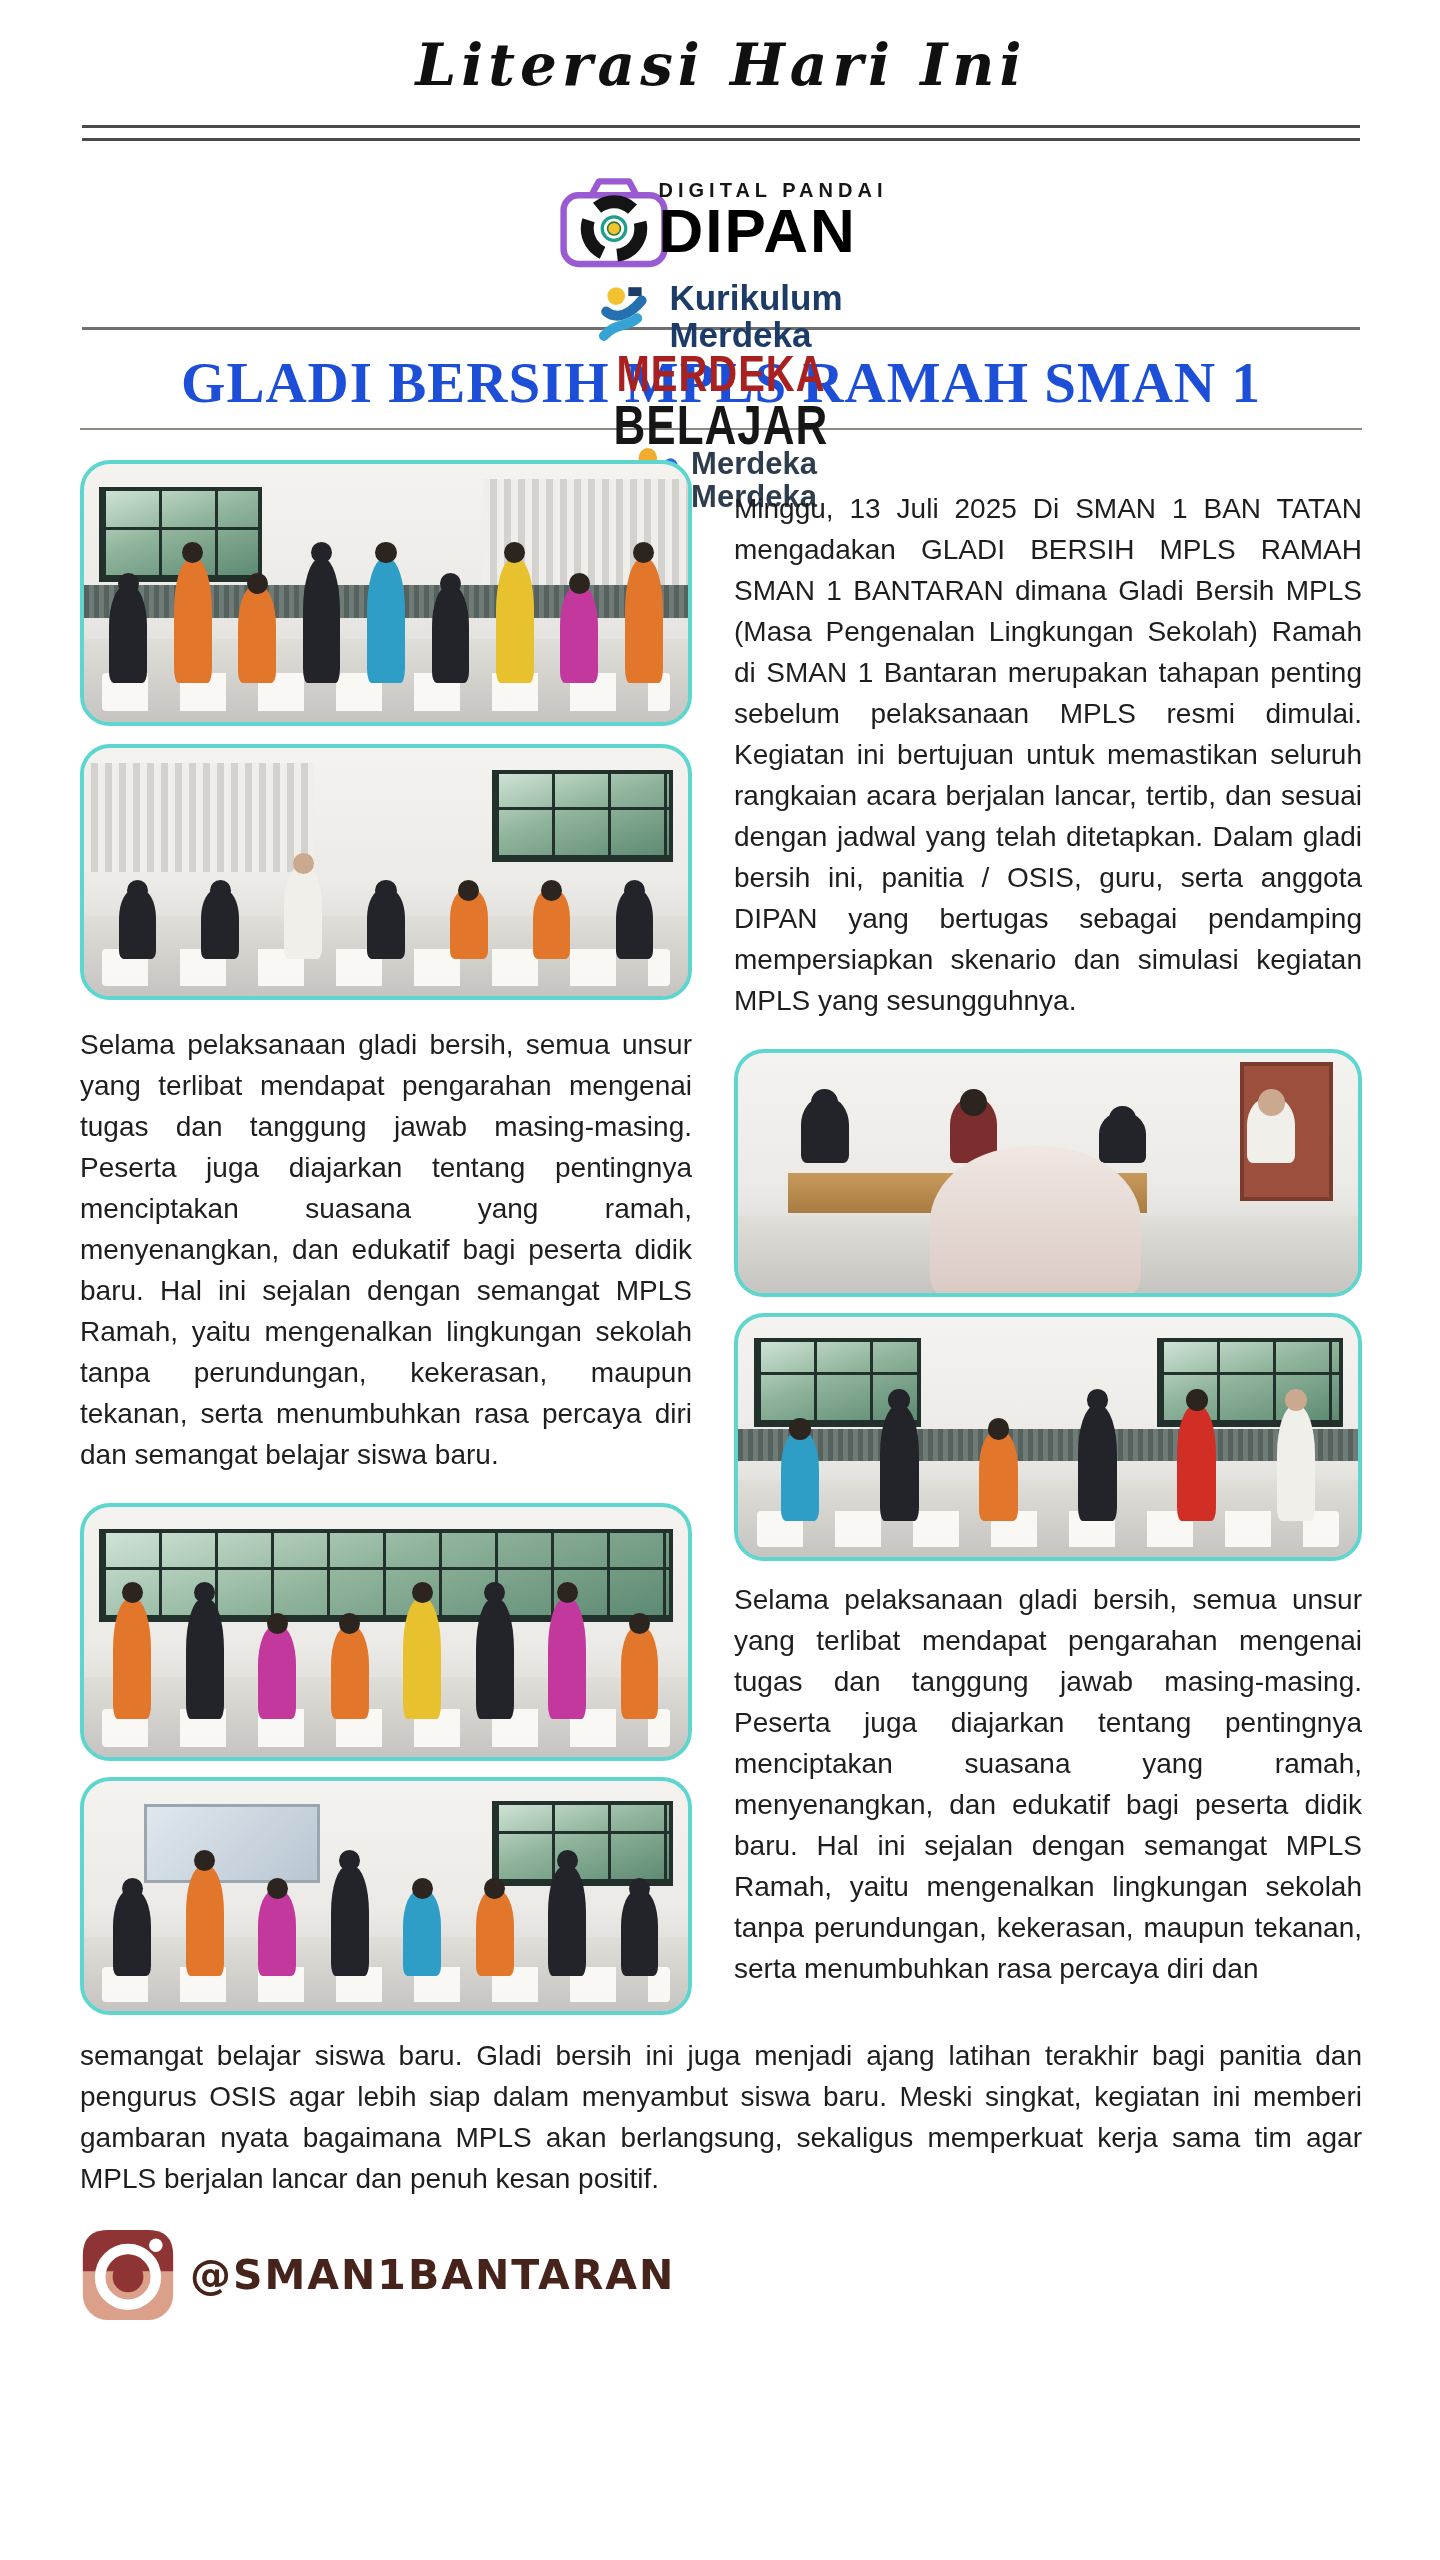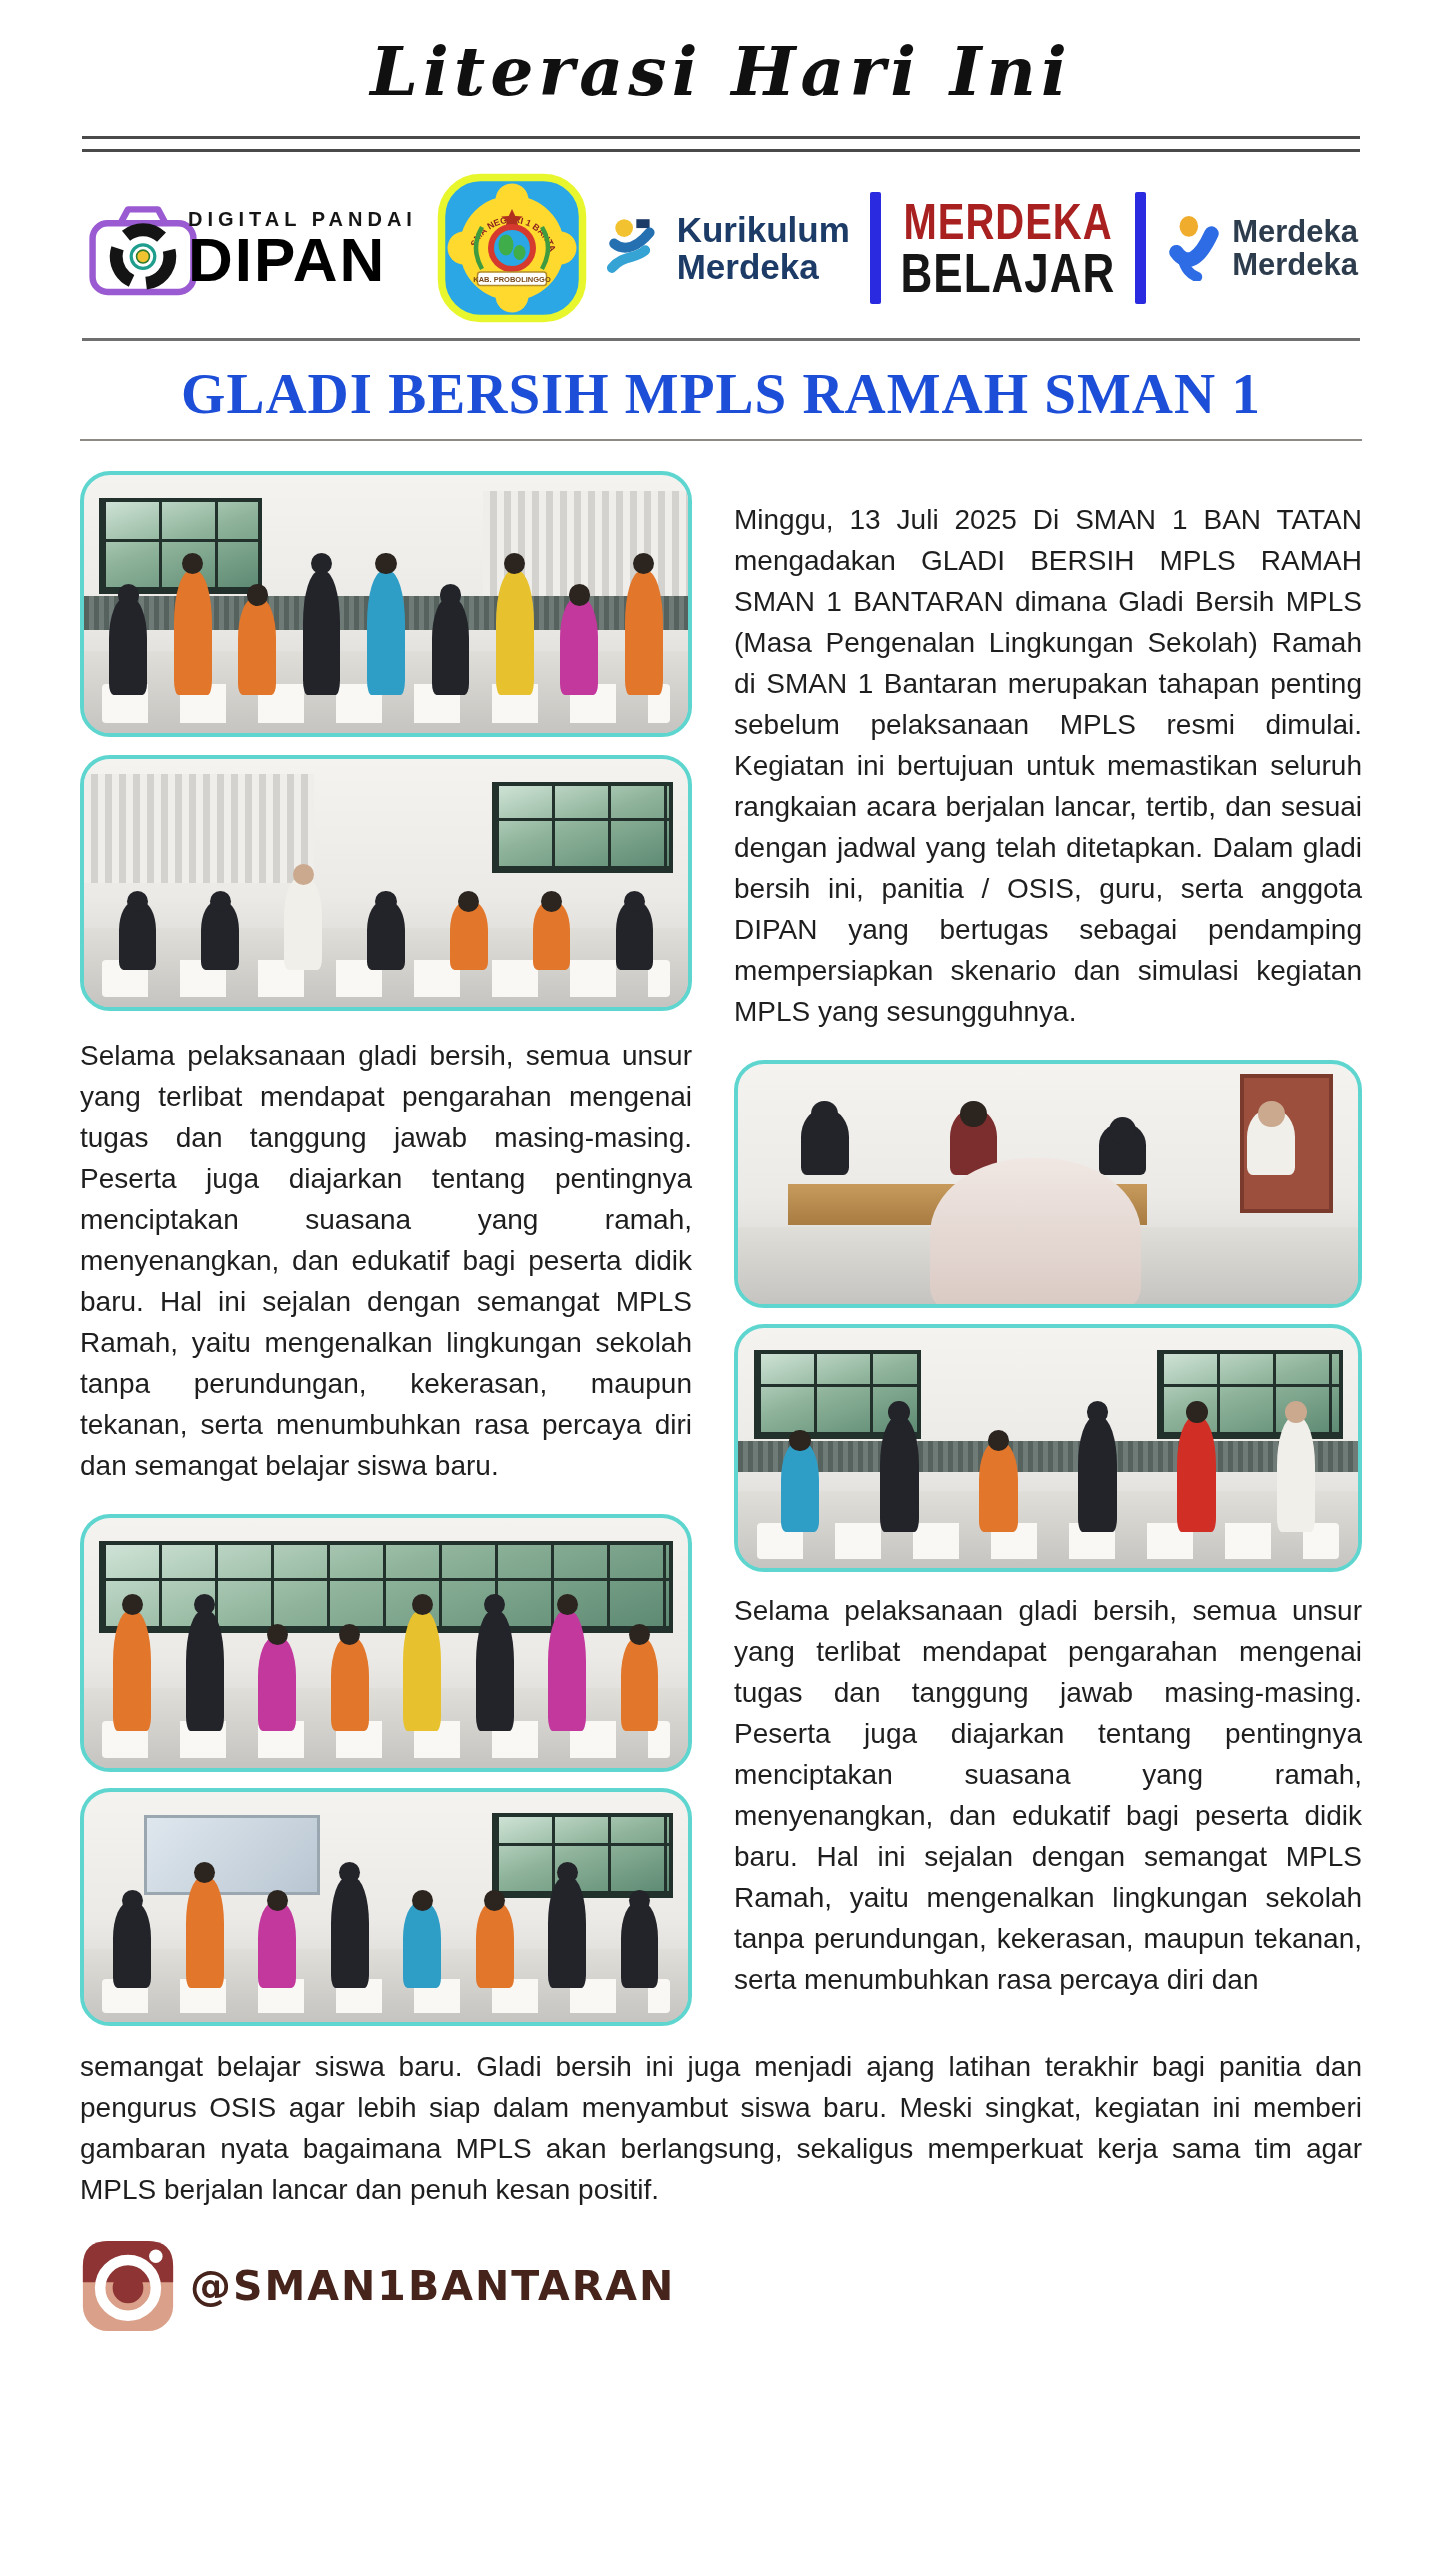--- a/index.html
+++ b/index.html
@@ -1,27 +1,27 @@
 <!DOCTYPE html>
 <html><head>
 <meta charset="utf-8">
 <style>
   html,body{margin:0;padding:0;background:#ffffff;}
   body{width:1440px;height:2560px;overflow:hidden;font-family:"Liberation Sans",sans-serif;color:#1f1f1f;}
   .page{box-sizing:border-box;width:1440px;padding:26px 78px 0 80px;}
 
   
   .script-title{text-align:center;font-family:"DejaVu Serif",serif;font-style:italic;font-weight:bold;
-    font-size:68px;letter-spacing:5px;color:#101010;margin:6px 0 26px 0;line-height:1.15;}
+    font-size:58px;letter-spacing:5px;color:#101010;margin:6px 0 26px 0;line-height:1.15;}
   .double-rule{height:16px;border-top:3px solid #4a4a4a;border-bottom:3px solid #4a4a4a;box-sizing:border-box;margin:0 2px;}
   .single-rule{border-top:3px solid #6f6f6f;margin:14px 2px 0 2px;}
   .thin-rule{border-top:2px solid #8d8a84;margin:6px 0 0 0;}
 
   
-  .logo-bar{display:flex;align-items:center;justify-content:space-between;height:152px;margin:20px 4px 6px 4px;}
+  .logo-bar{display:flex;align-items:center;justify-content:space-between;height:152px;margin:20px 4px 6px 4px;flex-direction:column;}
   .dipan{display:flex;align-items:center;}
   .dipan-text{display:flex;flex-direction:column;margin-left:-14px;}
   .dipan-top{font-size:20px;font-weight:800;letter-spacing:5px;color:#161616;}
   .dipan-name{font-size:62px;font-weight:700;letter-spacing:2px;color:#000000;line-height:58px;}
   .kurikulum{display:flex;align-items:center;gap:18px;}
   .kur-text{font-weight:bold;font-size:35px;line-height:37px;color:#1c3b66;}
   .vbar{width:11px;height:112px;background:#2a2ae0;border-radius:2px;}
   .mb{display:flex;flex-direction:column;align-items:center;line-height:1;}
   .mb-l1{font-weight:900;font-size:40px;letter-spacing:1px;color:#a8201f;display:inline-block;transform:scaleY(1.25);}
   .mb-l2{font-weight:900;font-size:44px;letter-spacing:1px;color:#161616;display:inline-block;transform:scaleY(1.25);margin-top:10px;}

